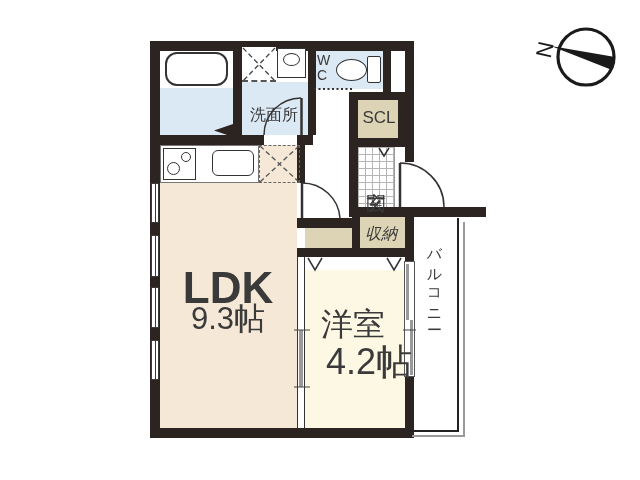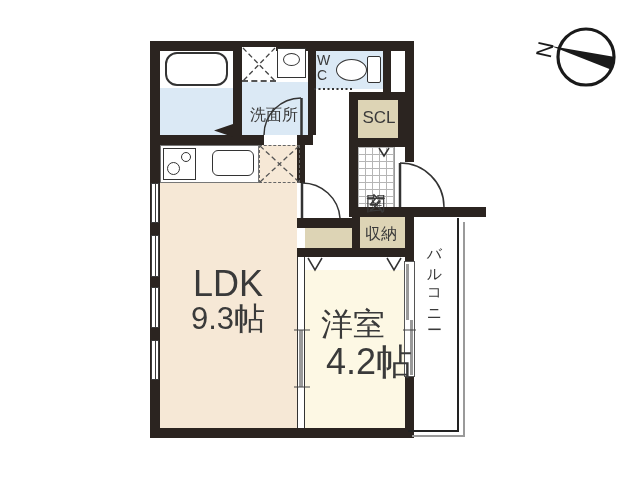--- a/index.html
+++ b/index.html
@@ -123,20 +123,20 @@
     <text x="540" y="58" transform="rotate(-78 546 52)" font-size="22" fill="#1a1a1a" font-family="Liberation Sans, DejaVu Sans, sans-serif">N</text>
   </svg>
 
   <div class="lbl" style="left:243px;top:106px;width:62px;font-size:16px;">洗面所</div>
   <div class="lbl" style="left:317px;top:53px;width:16px;font-size:14px;text-align:left;">
     <div>W</div>
     <div>C</div>
   </div>
   <div class="lbl" style="left:355px;top:109px;width:48px;font-size:17px;">SCL</div>
   <div class="lbl vtext" style="left:365px;top:152px;height:56px;font-size:19px;letter-spacing:3px;">玄関</div>
-  <div class="lbl" style="left:347px;top:225px;width:68px;font-size:16px;">収納</div>
-  <div class="lbl" style="left:157px;top:264px;width:142px;font-size:36px;">LDK</div>
+  <div class="lbl" style="left:347px;top:225px;width:68px;font-size:16px;font-style:italic;">収納</div>
+  <div class="lbl" style="left:157px;top:264px;width:142px;font-size:44px;font-weight:bold;">LDK</div>
   <div class="lbl" style="left:157px;top:302px;width:142px;font-size:31px;text-align:center;">9.3帖</div>
   <div class="lbl" style="left:303px;top:307px;width:100px;font-size:32px;">洋室</div>
   <div class="lbl" style="left:303px;top:342px;width:116px;font-size:36px;padding-left:8px;">4.2帖</div>
   <div class="lbl vtext" style="left:426px;top:219px;height:125px;font-size:15px;letter-spacing:4px;">バルコニー</div>
 
 </div>
 
 </body></html>

